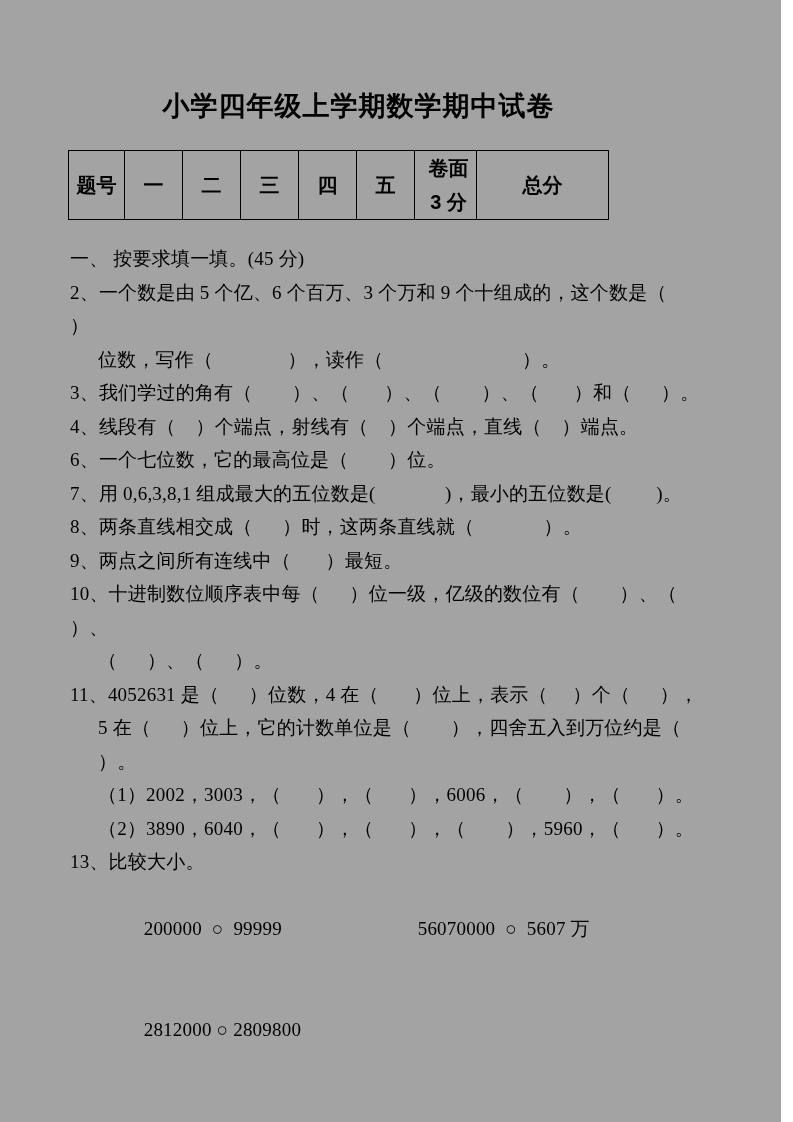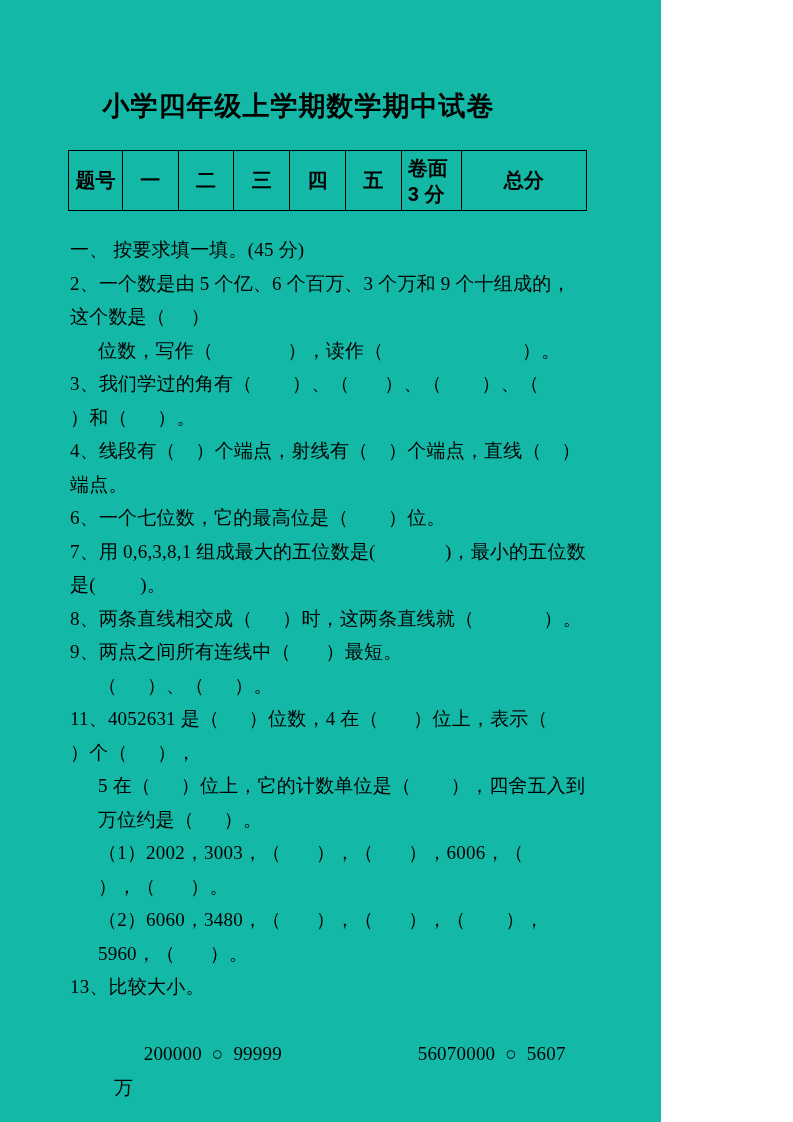--- a/index.html
+++ b/index.html
@@ -4,23 +4,23 @@
 <style>
   * { margin: 0; padding: 0; box-sizing: border-box; }
   html, body { background: #ffffff; }
   body {
     width: 793px; height: 1122px;
     color: #000;
     font-family: "Liberation Serif", "DejaVu Serif", serif;
     overflow: hidden;
   }
   .page {
-    width: 661px; height: 1122px;
+    width: 781px; height: 1122px;
     padding: 88px 74px 30px 70px;
-    background: #14b8a6;
+    background: #a3a3a3;
   }
   .title {
     font-family: "Liberation Sans", "DejaVu Sans", sans-serif;
     font-size: 27px;
     font-weight: bold;
     text-align: center;
     letter-spacing: 1px;
     margin-bottom: 26px;
     margin-right: 60px;
   }
@@ -34,24 +34,24 @@
     border: 1.6px solid #000;
     text-align: center;
     vertical-align: middle;
     font-size: 20px;
     font-weight: bold;
     font-family: "Liberation Sans", "DejaVu Sans", sans-serif;
   }
   .score-table tr.hdr td { height: 60px; }
   .score-table tr.scores td { height: 50px; }
   .score-table td.jm {
-    text-align: left;
+    text-align: center;
     padding-left: 6px;
     white-space: pre-line;
-    line-height: 26px;
+    line-height: 34px;
   }
   .content { margin-top: 4px; }
   .line {
     font-size: 19px;
     line-height: 33.5px;
     white-space: pre-wrap;
     letter-spacing: 0.2px;
   }
   .indent1 { padding-left: 28px; }
   .indent2 { padding-left: 44px; }
@@ -93,25 +93,26 @@
   <div class="content">
     <div class="line">一、 按要求填一填。(45 分)</div>
     <div class="line">2、一个数是由 5 个亿、6 个百万、3 个万和 9 个十组成的，这个数是（     ）</div>
     <div class="line indent1">位数，写作（               ），读作（                            ）。</div>
     <div class="line">3、我们学过的角有（        ）、（       ）、（        ）、（       ）和（      ）。</div>
     <div class="line">4、线段有（    ）个端点，射线有（    ）个端点，直线（    ）端点。</div>
     <div class="line">6、一个七位数，它的最高位是（        ）位。</div>
     <div class="line">7、用 0,6,3,8,1 组成最大的五位数是(              )，最小的五位数是(         )。</div>
     <div class="line">8、两条直线相交成（      ）时，这两条直线就（              ）。</div>
     <div class="line">9、两点之间所有连线中（       ）最短。</div>
+    <div class="line">10、十进制数位顺序表中每（      ）位一级，亿级的数位有（        ）、（        ）、</div>
     <div class="line indent1">（      ）、（      ）。</div>
     <div class="line">11、4052631 是（      ）位数，4 在（       ）位上，表示（     ）个（      ），</div>
     <div class="line indent1">5 在（      ）位上，它的计数单位是（        ），四舍五入到万位约是（      ）。</div>
     <div class="line indent1">（1）2002，3003，（       ），（       ），6006，（        ），（       ）。</div>
-    <div class="line indent1">（2）6060，3480，（       ），（       ），（        ），5960，（       ）。</div>
+    <div class="line indent1">（2）3890，6040，（       ），（       ），（        ），5960，（       ）。</div>
     <div class="line">13、比较大小。</div>
     <div class="line indent2">
       <span class="cmp-left">200000  ○  99999</span><span>56070000  ○  5607 万</span>
     </div>
     <div class="line indent2">
       <span class="cmp-left">2812000 ○ 2809800</span>
     </div>
 
   </div>
 

